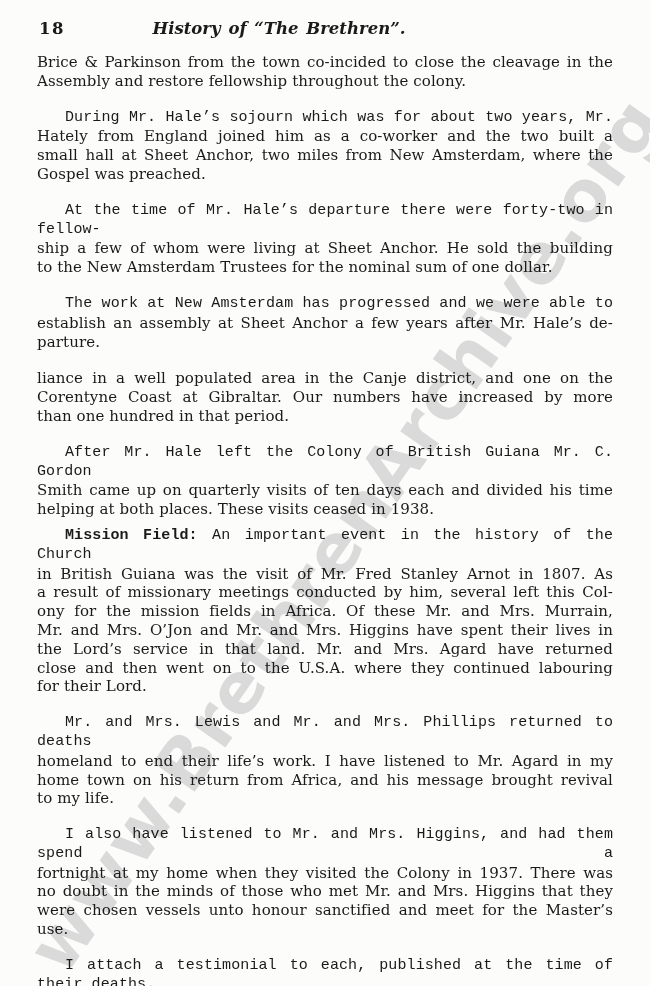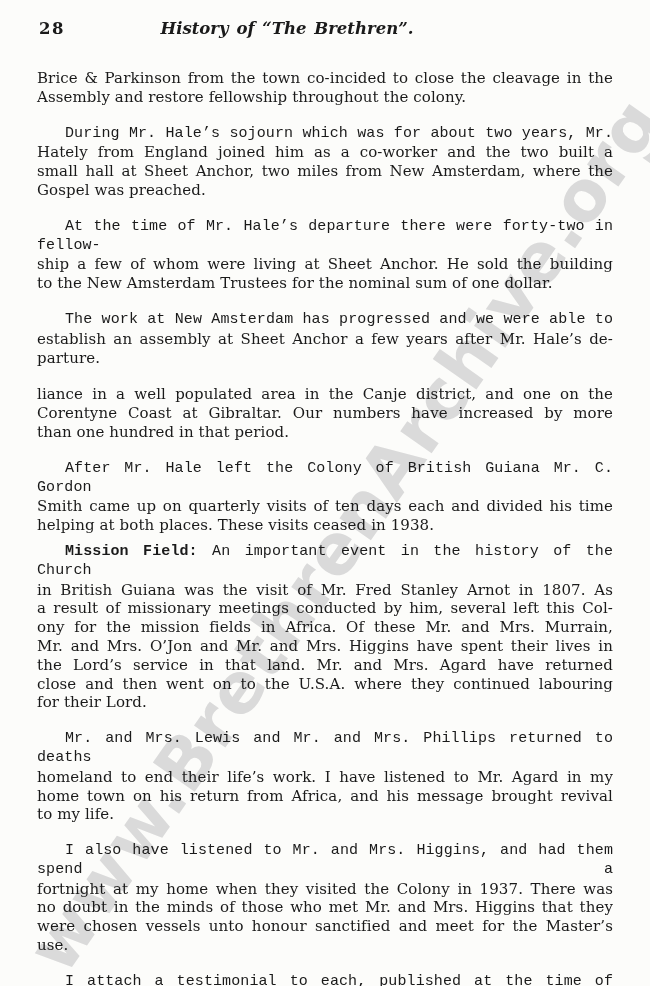--- a/index.html
+++ b/index.html
@@ -41,41 +41,41 @@
   }
   .page-number {
     position: absolute;
     left: 2px;
     top: 0;
     font-weight: bold;
     letter-spacing: 1.5px;
   }
   .page-title {
     position: absolute;
-    left: 250px;
+    left: 242px;
     top: 0;
     transform: translateX(-50%);
     font-style: italic;
     font-weight: bold;
     white-space: nowrap;
     word-spacing: 2px;
     text-align: right;
   }
   .text-block {
     position: absolute;
     top: 53px;
     left: 37px;
     width: 576px;
     z-index: 1;
     font-size: 15px;
     line-height: 18.8px;
     letter-spacing: 0.1px;
   }
   .para {
-    margin: 16px 0 18px 0;
+    margin: 0 0 18px 0;
   }
   .para:nth-child(7) {
     margin-top: -10px; 
   }
   .line {
     text-align: justify;
     text-align-last: justify;
     white-space: normal;
   }
   .line.last {
@@ -88,21 +88,21 @@
   .line b {
     font-weight: bold;
   }
 </style>
 </head>
 <body>
 
 <div class="watermark">www.BrethrenArchive.org</div>
 
 <div class="page-header">
-  <span class="page-number">28</span>
+  <span class="page-number">18</span>
   <span class="page-title">History of “The Brethren”.</span>
 </div>
 
 <div class="text-block">
     <div class="para">
       <div class="line">Brice &amp; Parkinson from the town co-incided to close the cleavage in the</div>
       <div class="line last">Assembly and restore fellowship throughout the colony.</div>
     </div>
     <div class="para">
       <div class="line indent">During Mr. Hale’s sojourn which was for about two years, Mr.</div>

